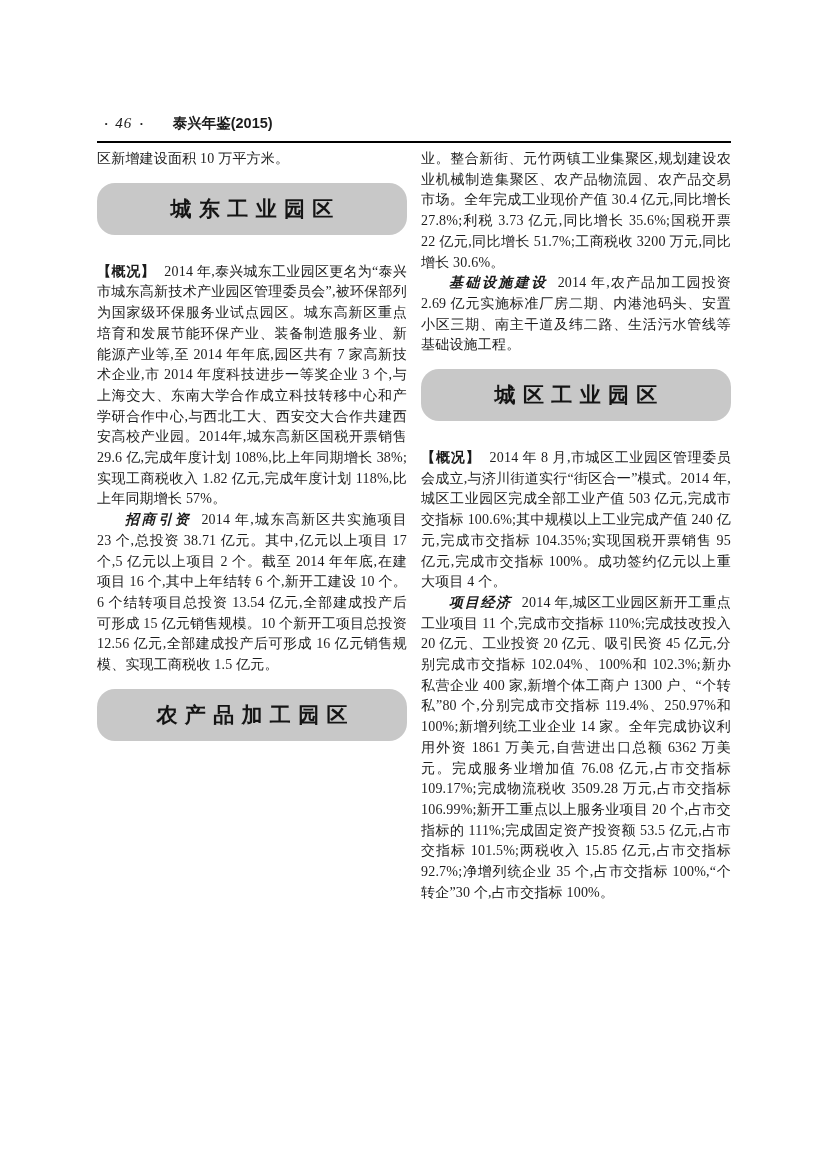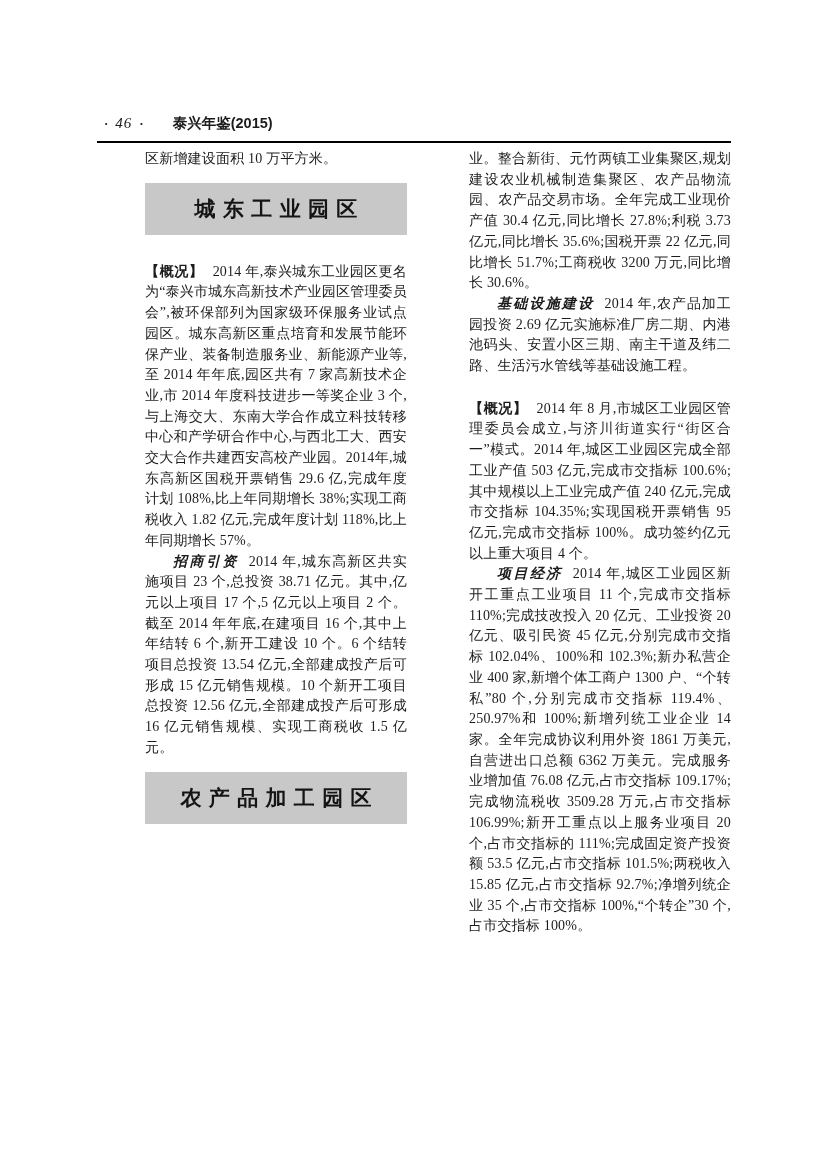--- a/index.html
+++ b/index.html
@@ -43,21 +43,20 @@
     position: absolute;
     top: 149px;
     left: 97px;
     width: 634px;
     display: flex;
     gap: 14px;
   }
   .col {
     flex: 1 1 0;
     min-width: 0;
-    margin-left: 48px;
   }
   .para {
     margin: 0;
     font-size: 14px;
     line-height: 20.7px;
     text-align: justify;
     text-justify: inter-ideograph;
     letter-spacing: 0.2px;
   }
   .para.entry { margin-top: 21px; }
@@ -75,20 +74,21 @@
     letter-spacing: 1.5px;
     padding-right: 10px;
   }
   .section-box {
     height: 52px;
     margin: 13px 0 26px 0;
     background: #c8c8c8;
     display: flex;
     align-items: center;
     justify-content: center;
+    border-radius: 18px;
   }
   .section-box .section-title {
     font-family: "Liberation Sans", "DejaVu Sans", sans-serif;
     font-weight: bold;
     font-size: 21px;
     color: #141414;
     letter-spacing: 0.35em;
     text-indent: 0.35em;
   }
 </style>
@@ -132,20 +132,23 @@
     </section>
 
     <section class="col">
       <p class="para continuation">业。整合新街、元竹两镇工业集聚区,规划建设农业机械制造集聚区、农产品物流园、农产品交易市场。全年完成工业现价产值 30.4 亿元,同比增长 27.8%;利税 3.73 亿元,同比增长 35.6%;国税开票 22 亿元,同比增长 51.7%;工商税收 3200 万元,同比增长 30.6%。</p>
 
       <p class="para sub">
         <span class="kai-label">基础设施建设</span><span>2014 年,农产品加工园投资 2.69 亿元实施标准厂房二期、内港池码头、安置小区三期、南主干道及纬二路、生活污水管线等基础设施工程。</span>
       </p>
 
 
+      <div class="section-box">
+        <span class="section-title">城区工业园区</span>
+      </div>
 
       <p class="para entry">
         <span class="entry-label">【概况】</span><span>2014 年 8 月,市城区工业园区管理委员会成立,与济川街道实行“街区合一”模式。2014 年,城区工业园区完成全部工业产值 503 亿元,完成市交指标 100.6%;其中规模以上工业完成产值 240 亿元,完成市交指标 104.35%;实现国税开票销售 95 亿元,完成市交指标 100%。成功签约亿元以上重大项目 4 个。</span>
       </p>
 
       <p class="para sub">
         <span class="kai-label">项目经济</span><span>2014 年,城区工业园区新开工重点工业项目 11 个,完成市交指标 110%;完成技改投入 20 亿元、工业投资 20 亿元、吸引民资 45 亿元,分别完成市交指标 102.04%、100%和 102.3%;新办私营企业 400 家,新增个体工商户 1300 户、“个转私”80 个,分别完成市交指标 119.4%、250.97%和 100%;新增列统工业企业 14 家。全年完成协议利用外资 1861 万美元,自营进出口总额 6362 万美元。完成服务业增加值 76.08 亿元,占市交指标 109.17%;完成物流税收 3509.28 万元,占市交指标 106.99%;新开工重点以上服务业项目 20 个,占市交指标的 111%;完成固定资产投资额 53.5 亿元,占市交指标 101.5%;两税收入 15.85 亿元,占市交指标 92.7%;净增列统企业 35 个,占市交指标 100%,“个转企”30 个,占市交指标 100%。</span>
       </p>
 
     </section>

